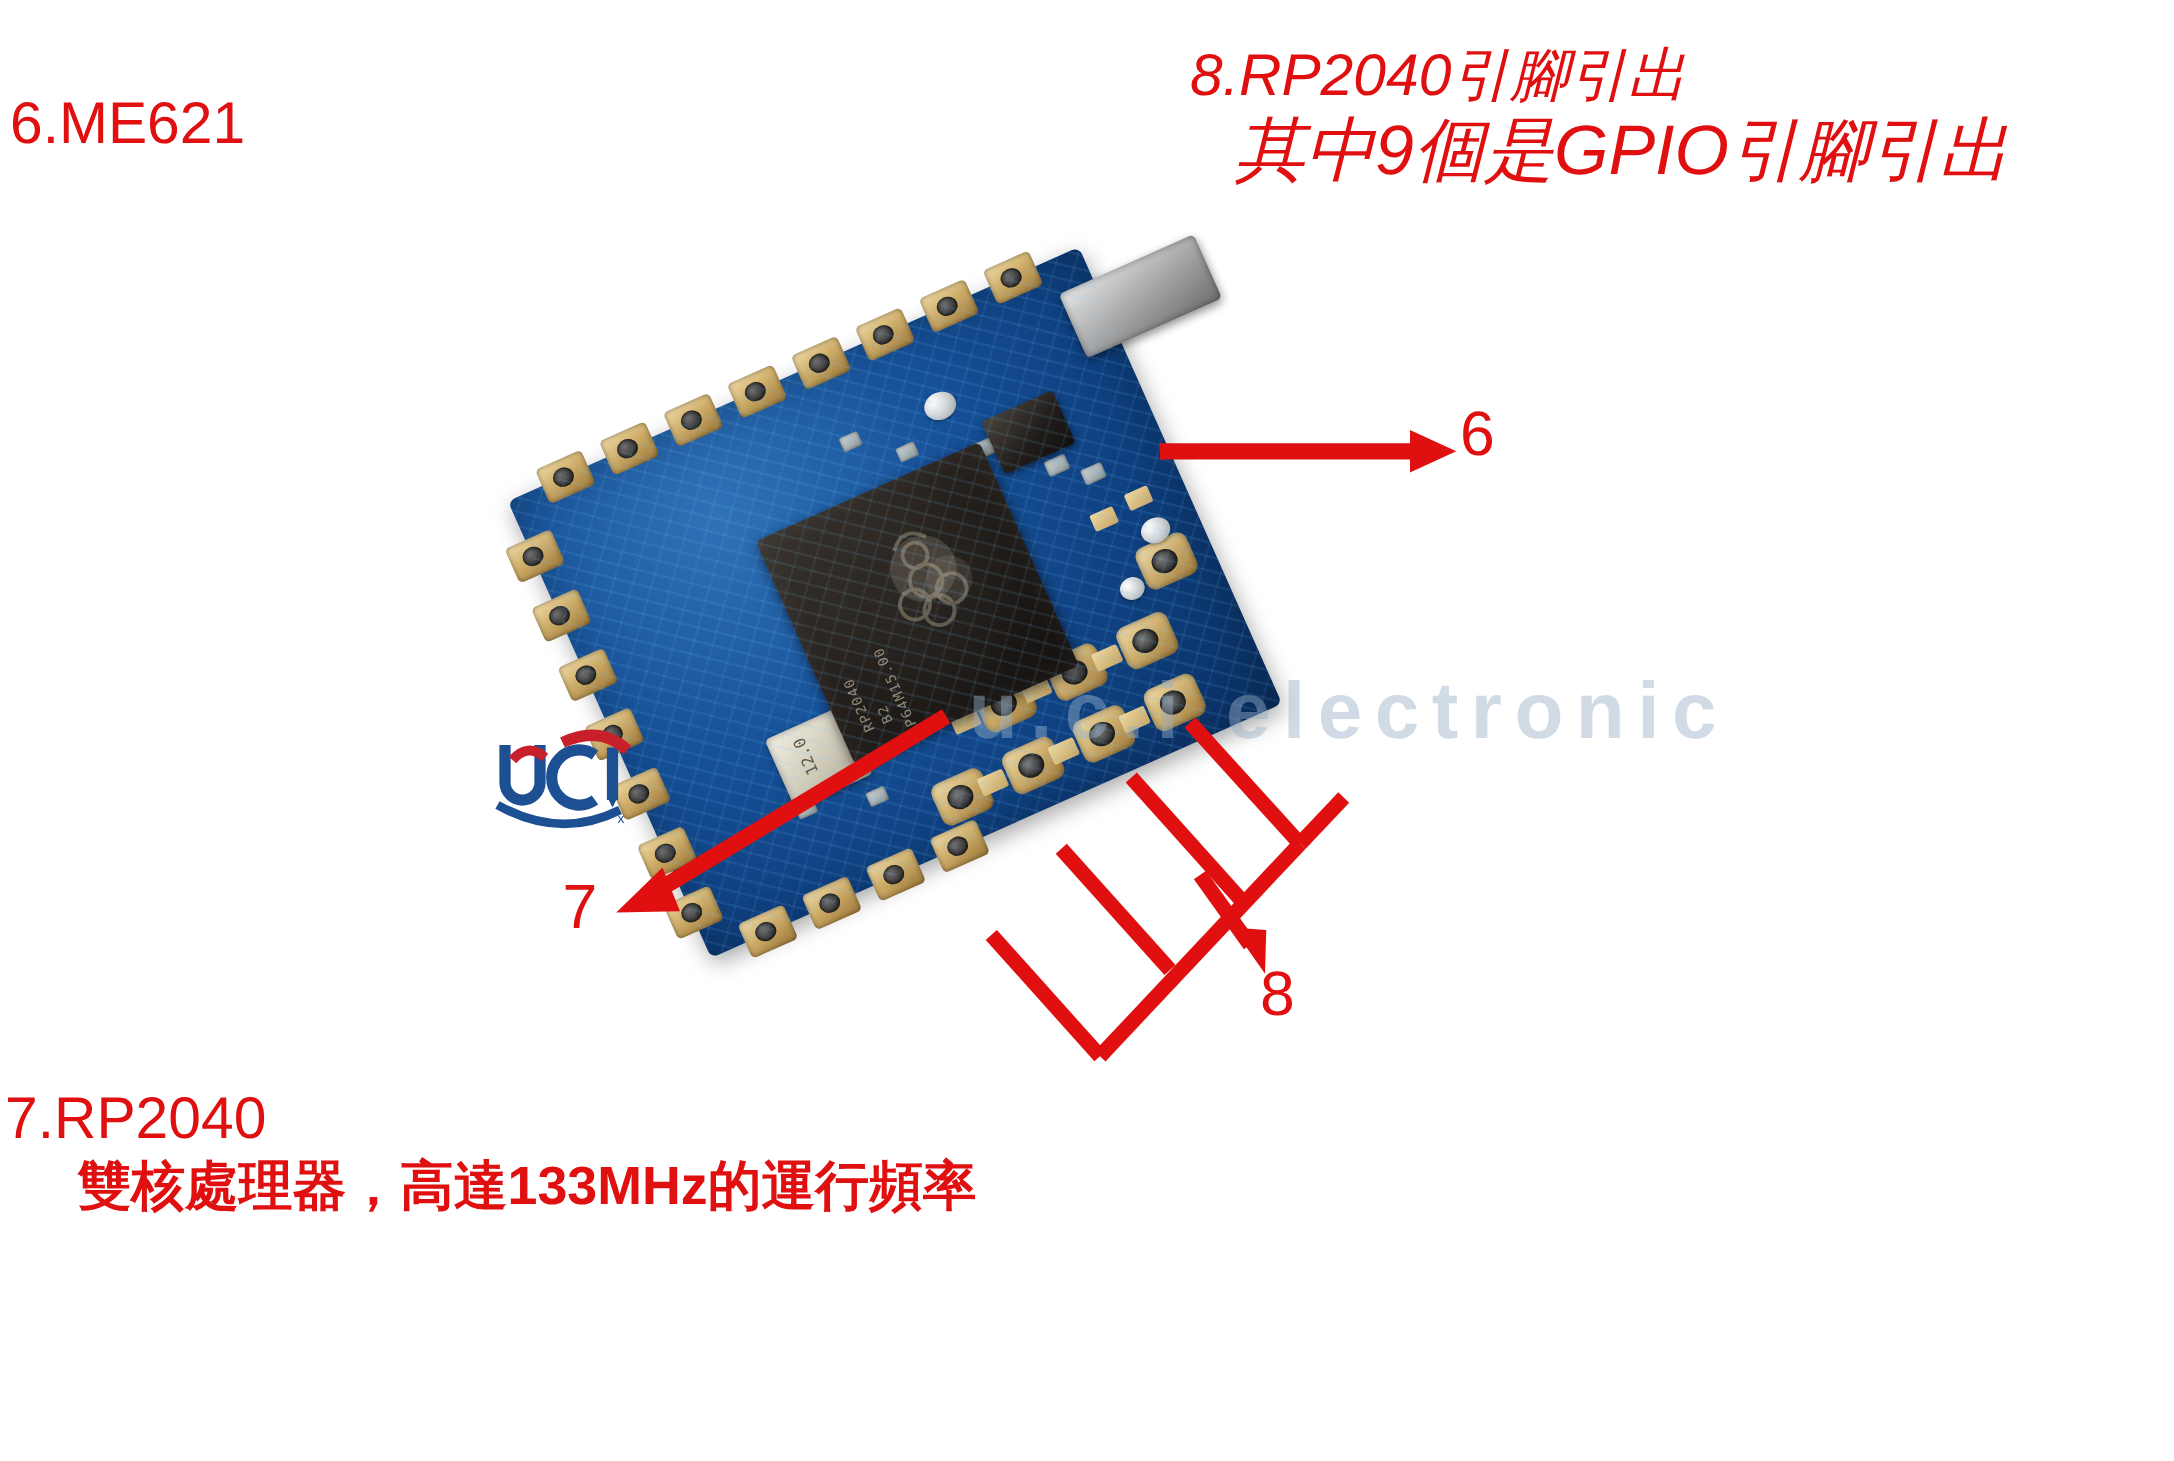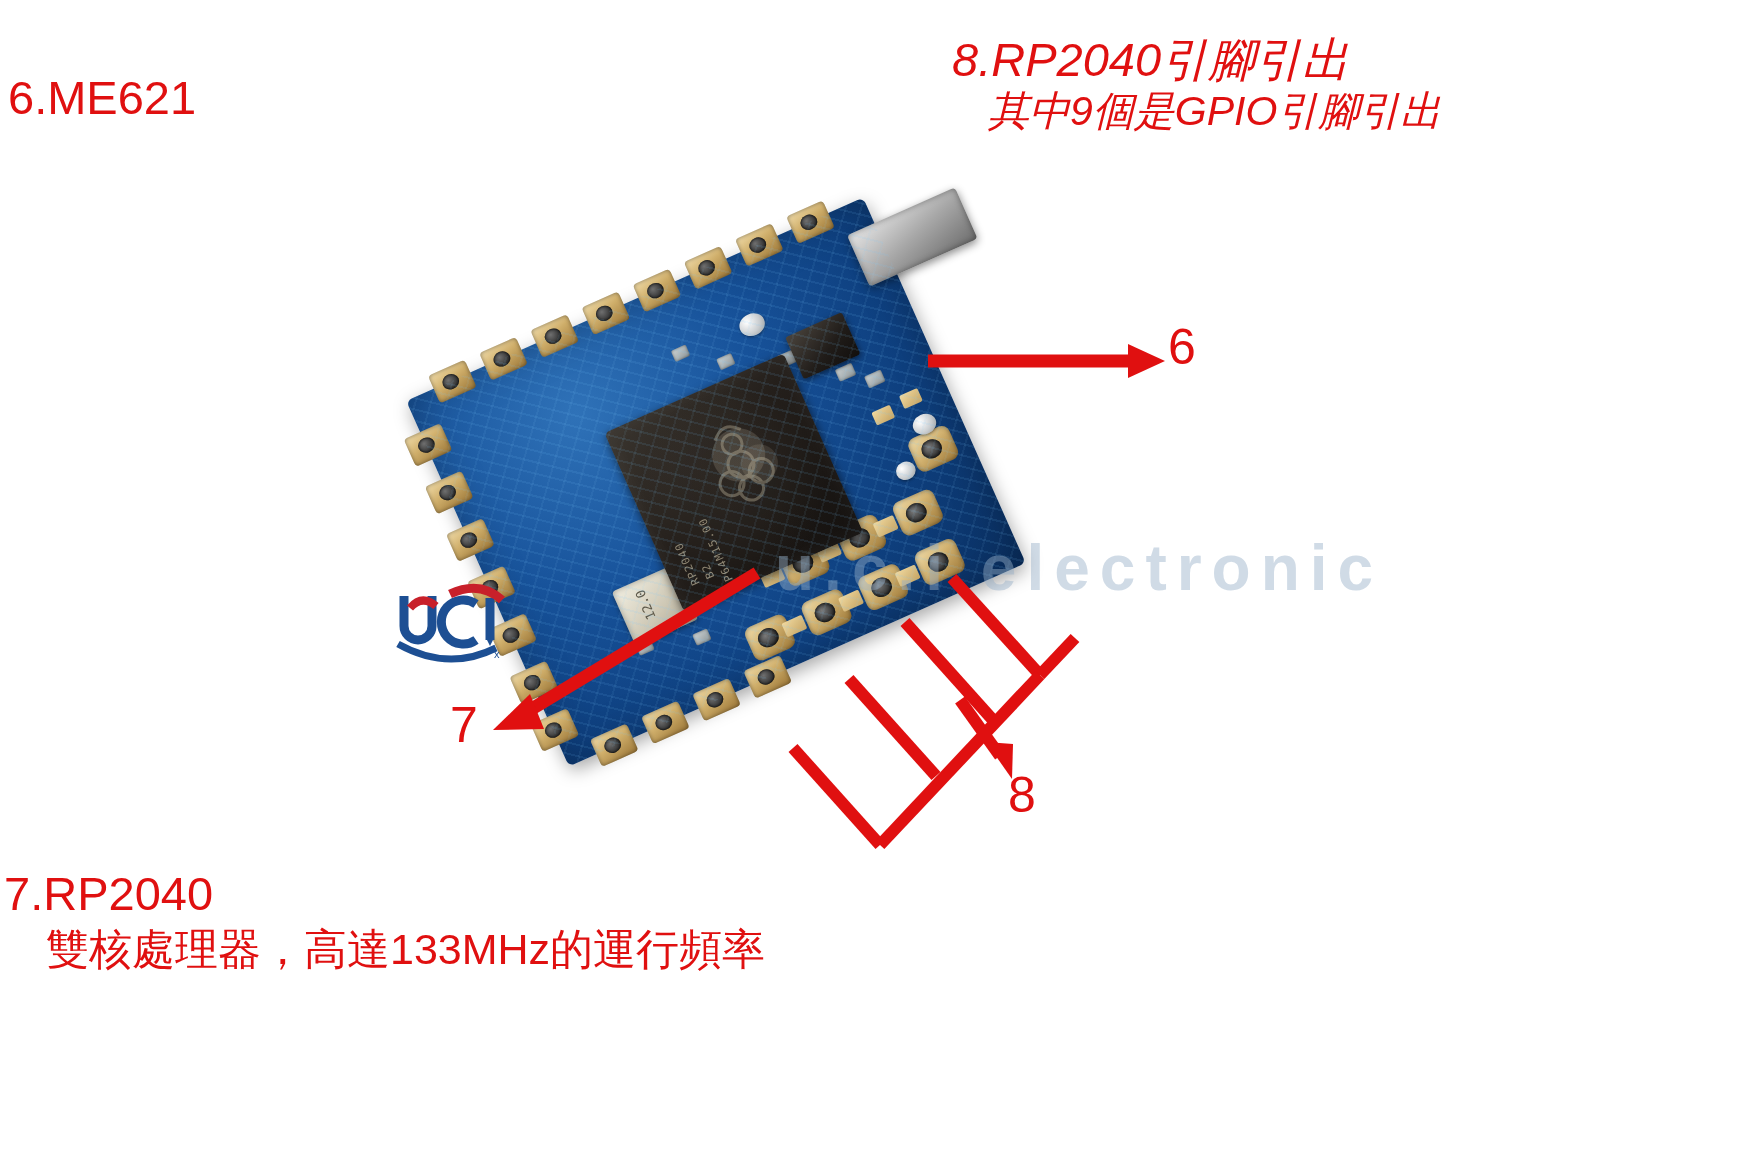--- a/index.html
+++ b/index.html
@@ -32,24 +32,24 @@
   }
   .anno .sub {
     font-size: 43px;
   }
 
   #anno-6 { left: 8px; top: 72px; }
   #anno-6 .sub { margin-left: 48px; display:block; margin-top: 4px; }
 
   #anno-8 { left: 952px; top: 34px; text-align: left; font-style: italic; }
   #anno-8 .sub { display:block; margin-left: 52px; margin-top: 2px; }
-  #anno-8 .sub2 { display:block; margin-left: 36px; margin-top: 2px; font-size: 41px;}
+  #anno-8 .sub2 { display:block; margin-left: 36px; margin-top: 2px; font-size: 56px;}
 
   #anno-7 { left: 4px; top: 868px; }
-  #anno-7 .sub { display:block; margin-left: 42px; margin-top: 4px; }
+  #anno-7 .sub { display:block; margin-left: 58px; margin-top: 4px; font-weight: bold; }
 
   
   .num {
     position: absolute;
     color: #e01010;
     font-size: 50px;
     line-height: 1;
   }
   #num-6 { left: 1168px; top: 322px; }
   #num-7 { left: 450px; top: 700px; }

